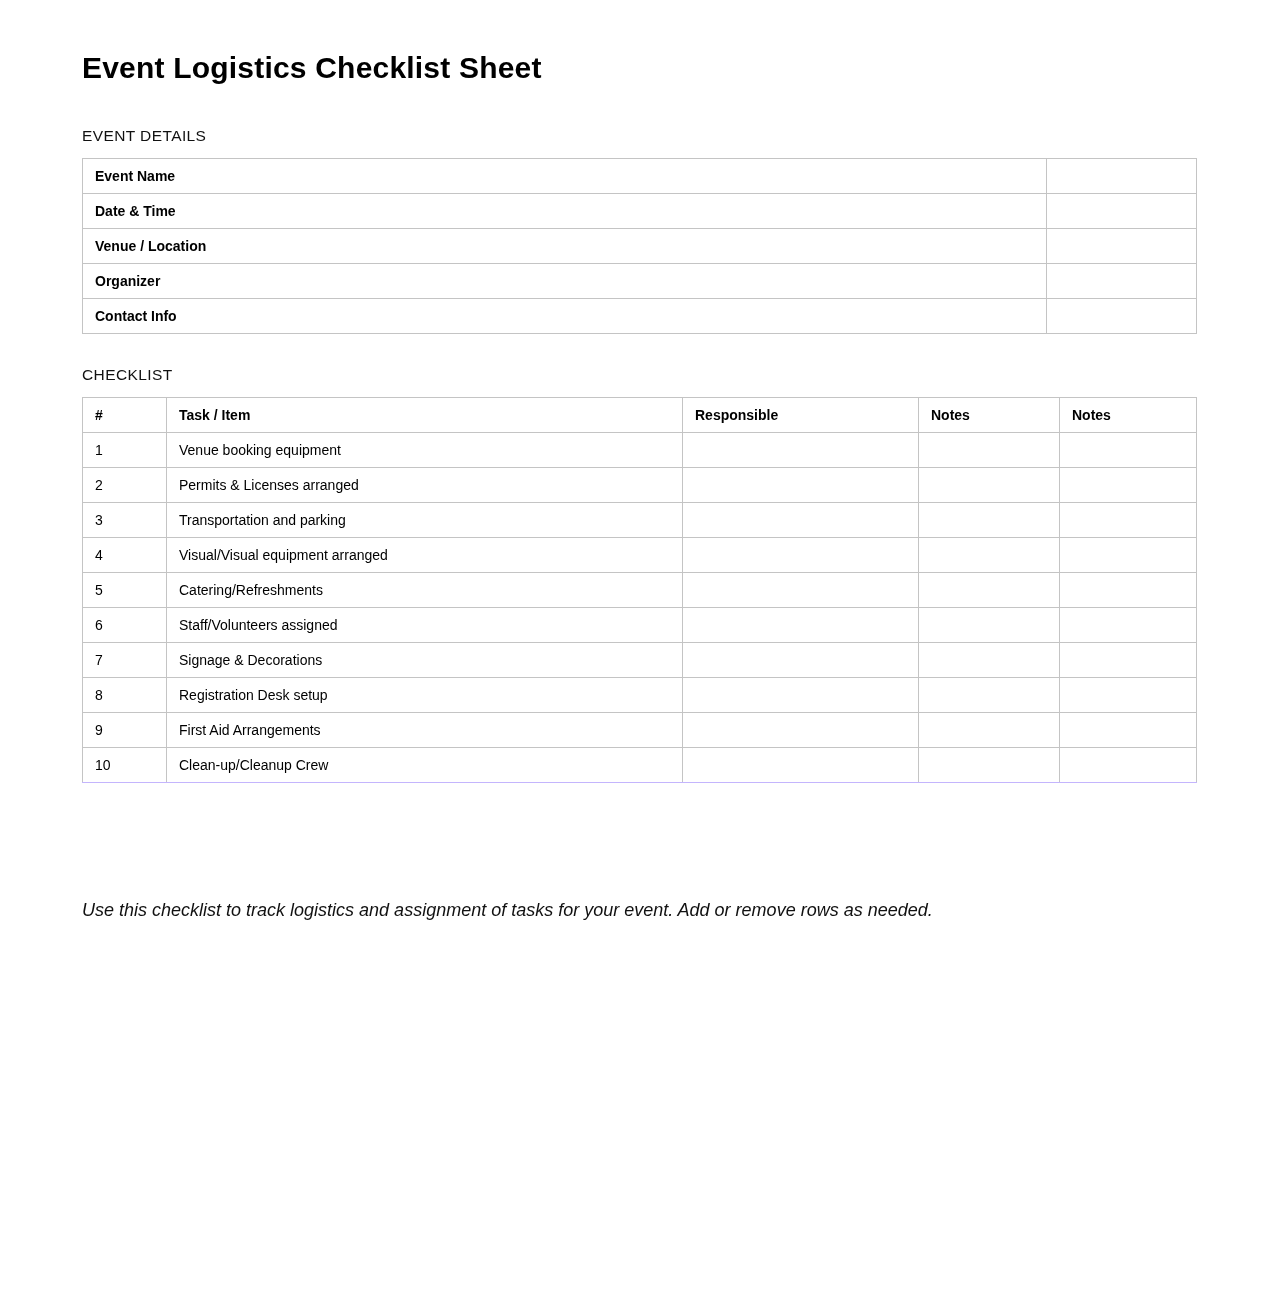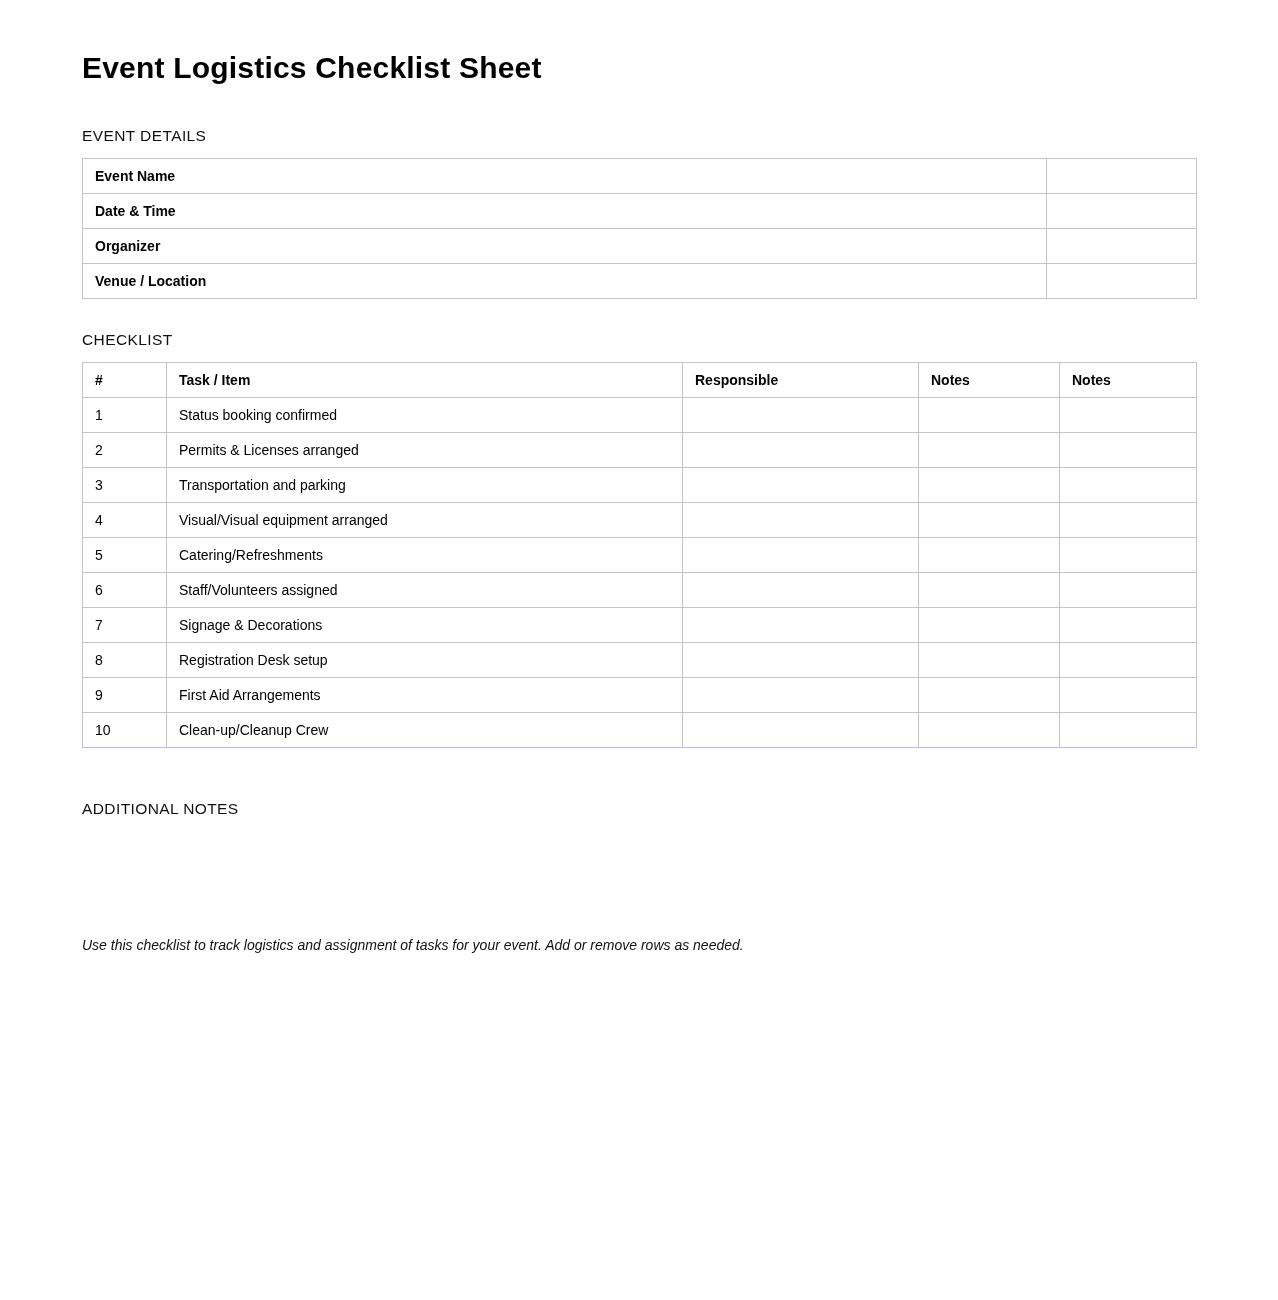--- a/index.html
+++ b/index.html
@@ -107,21 +107,21 @@
 
   
   .notes-area {
     height: 118px;
     width: 1114px;
     background: #fff;
   }
 
   
   .footer-note {
-    font-size: 14px;
+    font-size: 18px;
     font-style: italic;
     color: #111;
     line-height: 18px;
     margin-top: 0;
   }
 </style>
 </head>
 <body>
 
 <div class="page">
@@ -139,25 +139,29 @@
       <tbody>
         <tr>
           <td class="lbl">Event Name</td>
           <td class="val"></td>
         </tr>
         <tr>
           <td class="lbl">Date &amp; Time</td>
           <td class="val"></td>
         </tr>
         <tr>
+          <td class="lbl">Venue / Location</td>
+          <td class="val"></td>
+        </tr>
+        <tr>
           <td class="lbl">Organizer</td>
           <td class="val"></td>
         </tr>
         <tr>
-          <td class="lbl">Venue / Location</td>
+          <td class="lbl">Contact Info</td>
           <td class="val"></td>
         </tr>
       </tbody>
     </table>
 
     <div class="section-heading sh-checklist">CHECKLIST</div>
 
     <table class="sheet checklist-table">
       <colgroup>
         <col class="col-num">
@@ -171,21 +175,21 @@
           <th>#</th>
           <th>Task / Item</th>
           <th>Responsible</th>
           <th>Notes</th>
           <th>Notes</th>
         </tr>
       </thead>
       <tbody>
         <tr>
           <td>1</td>
-          <td>Status booking confirmed</td>
+          <td>Venue booking equipment</td>
           <td></td>
           <td></td>
           <td></td>
         </tr>
         <tr>
           <td>2</td>
           <td>Permits &amp; Licenses arranged</td>
           <td></td>
           <td></td>
           <td></td>
@@ -242,20 +246,19 @@
         <tr>
           <td>10</td>
           <td>Clean-up/Cleanup Crew</td>
           <td></td>
           <td></td>
           <td></td>
         </tr>
       </tbody>
     </table>
 
-    <div class="section-heading sh-notes">ADDITIONAL NOTES</div>
 
     <div class="notes-area"></div>
 
     <div class="footer-note">Use this checklist to track logistics and assignment of tasks for your event. Add or remove rows as needed.</div>
 
   </div>
 </div>
 
 </body></html>

